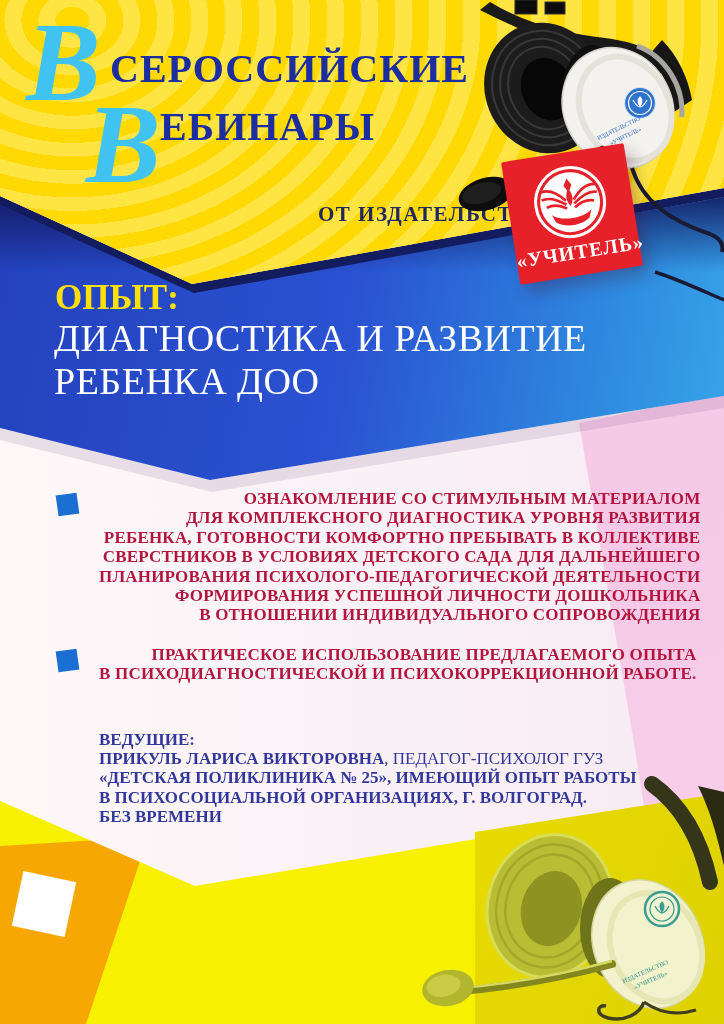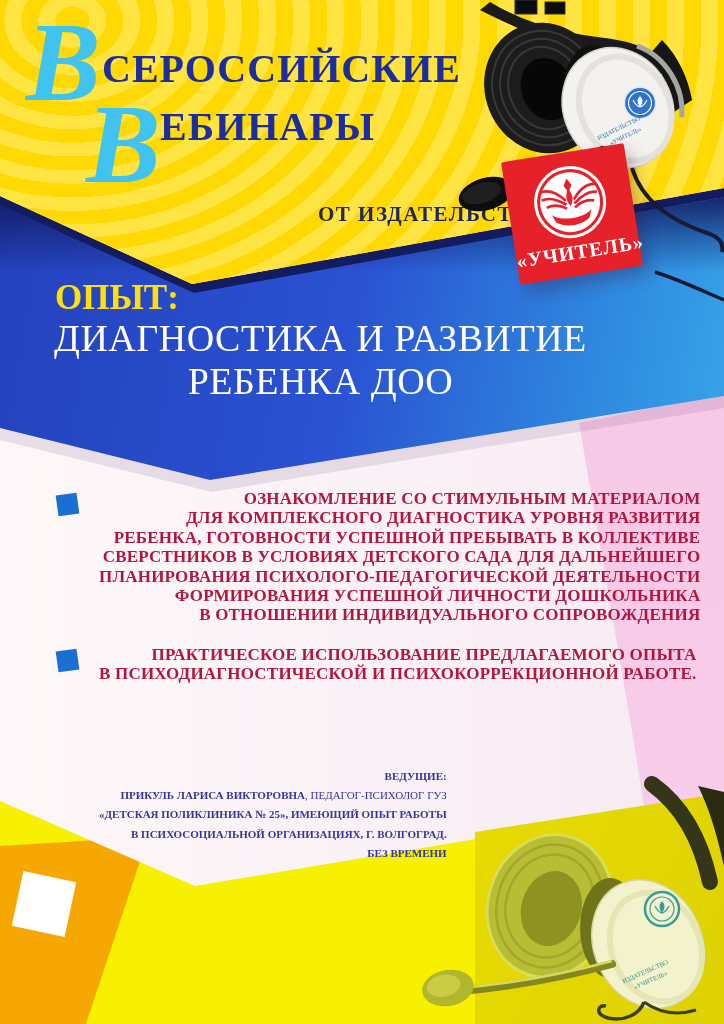--- a/index.html
+++ b/index.html
@@ -43,32 +43,32 @@
   .initial{font-style:italic;font-weight:700;font-size:112px;line-height:1;
     color:var(--initial-cyan,#41c3f1);}
   .brand-word{font-weight:700;font-size:40px;line-height:1;letter-spacing:1px;
     color:var(--headline-blue,#1c2da0);}
   .from-pub{left:318px;top:202px;width:190px;text-align:right;font-weight:700;font-size:21px;
     letter-spacing:1.5px;color:#20285e;}
   .topic-label{left:55px;top:280px;font-weight:700;font-size:35px;line-height:1;
     color:var(--topic-yellow,#ffe009);}
   .topic-lines{left:54px;top:317px;font-size:38px;line-height:43px;letter-spacing:.5px;
     color:#fff;font-weight:400;}
-  .topic-lines span{display:block;text-align:center;}
+  .topic-lines span{display:block;}
 
   .bullet-sq{position:absolute;width:21px;height:21px;background:var(--bullet-blue,#1b6fd2);
     transform:rotate(-8deg);}
   .bullet-text{font-size:17px;line-height:19.4px;font-weight:700;letter-spacing:.2px;
     color:var(--bullet-red,#b2163e);text-align:right;}
   .bullet-text span{display:block;}
   .b1{left:99px;top:489px;}
   .b2{left:99px;top:645px;}
 
-  .presenters{left:99px;top:767px;font-size:11px;line-height:19.2px;font-weight:700;
-    color:var(--presenter-blue,#31379b);text-align:right;}
+  .presenters{left:99px;top:730px;font-size:17px;line-height:19.2px;font-weight:700;
+    color:var(--presenter-blue,#31379b);}
   .presenters span{display:block;}
   .presenters .mixed b{font-weight:700;}
   .presenters .mixed i{font-style:normal;font-weight:400;}
 
   
   .badge{position:absolute;left:510px;top:152px;width:124px;height:124px;
     background:var(--badge-red,#e62129);transform:rotate(-9deg);border-radius:2px;
     box-shadow:6px 10px 16px rgba(60,20,50,.30);}
   .badge-label{position:absolute;left:0;right:0;bottom:12px;text-align:center;color:#fff;
     font-size:20px;font-weight:700;letter-spacing:1px;}
@@ -124,21 +124,21 @@
     <path d="M244,224 C258,234 276,238 296,232" stroke="#3f3f1d" stroke-width="3" fill="none"></path>
   </svg>
 
   <div class="layer band-shadow"></div>
   <div class="layer band-under"></div>
   <div class="layer blue-band"></div>
 
   <div class="layer top-yellow"></div>
 
   <span class="abs initial" style="left:26px;top:6px;">В</span>
-  <span class="abs brand-word" style="left:102px;top:49px;">СЕРОССИЙСКИЕ</span>
+  <span class="abs brand-word" style="left:110px;top:49px;">СЕРОССИЙСКИЕ</span>
   <span class="abs initial" style="left:86px;top:88px;">В</span>
   <span class="abs brand-word" style="left:160px;top:107px;">ЕБИНАРЫ</span>
   <span class="abs from-pub">ОТ ИЗДАТЕЛЬСТВА</span>
 
   <svg class="svg-top" width="304" height="300" viewBox="0 0 304 300">
     <path d="M70,2 C110,26 150,34 185,38 C215,42 236,50 248,66 L230,86 C220,64 200,54 178,52 C140,48 100,30 60,10 Z" fill="#1a1a1a"></path>
     <rect x="95" y="0" width="22" height="14" fill="#0c0c0c" stroke="#333"></rect>
     <rect x="125" y="2" width="20" height="12" fill="#0c0c0c" stroke="#333"></rect>
     <path d="M242,40 C258,56 268,78 272,100 L254,112 C250,88 242,70 228,56 Z" fill="#161616"></path>
     <g transform="rotate(-22 125 88)">
@@ -195,21 +195,21 @@
   <span class="abs topic-label">ОПЫТ:</span>
   <div class="abs topic-lines">
     <span>ДИАГНОСТИКА И РАЗВИТИЕ</span>
     <span>РЕБЕНКА ДОО</span>
   </div>
 
   <div class="bullet-sq" style="left:57px;top:494px;"></div>
   <div class="abs bullet-text b1">
     <span>ОЗНАКОМЛЕНИЕ СО СТИМУЛЬНЫМ МАТЕРИАЛОМ</span>
     <span>ДЛЯ КОМПЛЕКСНОГО ДИАГНОСТИКА УРОВНЯ РАЗВИТИЯ</span>
-    <span>РЕБЕНКА, ГОТОВНОСТИ УСПЕШНОЙ ПРЕБЫВАТЬ В КОЛЛЕКТИВЕ</span>
+    <span>РЕБЕНКА, ГОТОВНОСТИ КОМФОРТНО ПРЕБЫВАТЬ В КОЛЛЕКТИВЕ</span>
     <span>СВЕРСТНИКОВ В УСЛОВИЯХ ДЕТСКОГО САДА ДЛЯ ДАЛЬНЕЙШЕГО</span>
     <span>ПЛАНИРОВАНИЯ ПСИХОЛОГО-ПЕДАГОГИЧЕСКОЙ ДЕЯТЕЛЬНОСТИ</span>
     <span>ФОРМИРОВАНИЯ УСПЕШНОЙ ЛИЧНОСТИ ДОШКОЛЬНИКА</span>
     <span>В ОТНОШЕНИИ ИНДИВИДУАЛЬНОГО СОПРОВОЖДЕНИЯ</span>
   </div>
   <div class="bullet-sq" style="left:57px;top:650px;"></div>
   <div class="abs bullet-text b2">
     <span>ПРАКТИЧЕСКОЕ ИСПОЛЬЗОВАНИЕ ПРЕДЛАГАЕМОГО ОПЫТА</span>
     <span>В ПСИХОДИАГНОСТИЧЕСКОЙ И ПСИХОКОРРЕКЦИОННОЙ РАБОТЕ.</span>
   </div>

